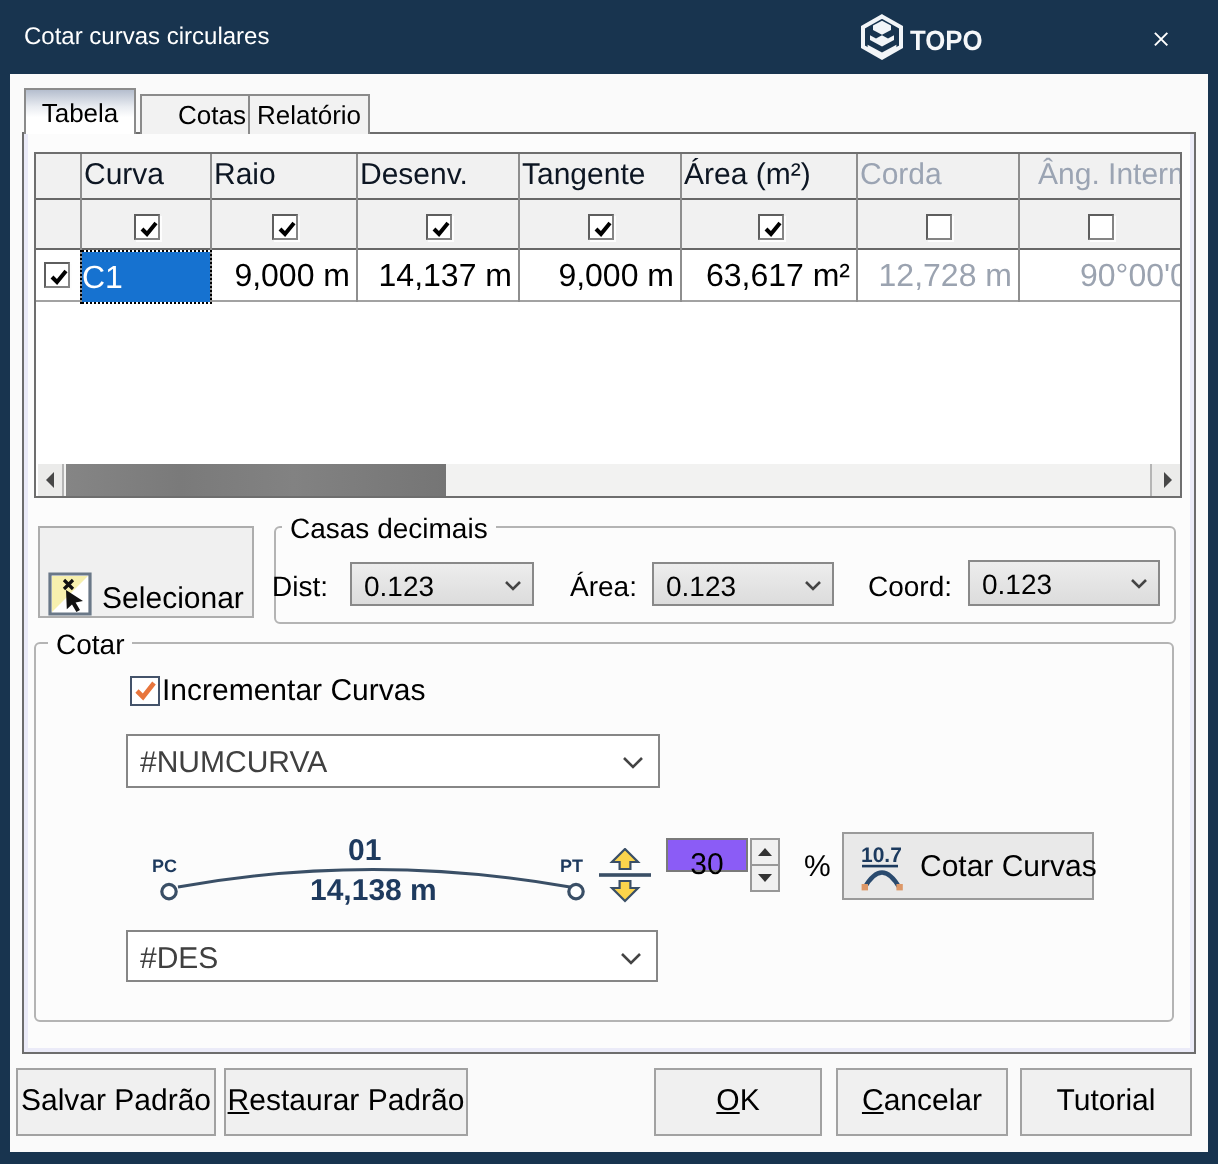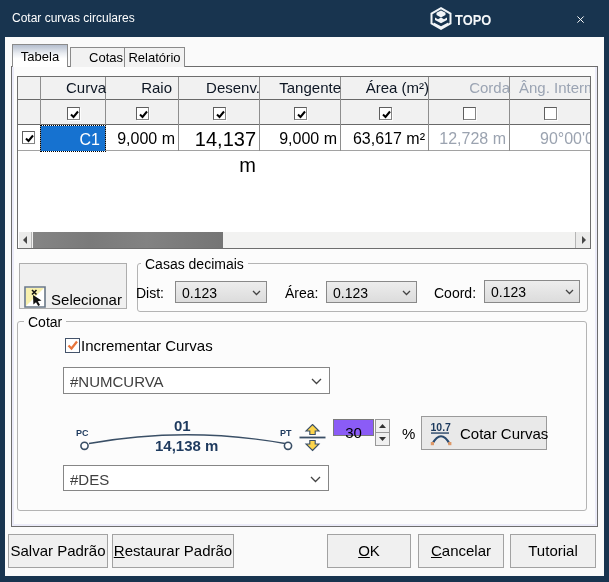--- a/index.html
+++ b/index.html
@@ -15,21 +15,21 @@
 #tab2{left:65px;top:10px;width:72px;height:20px;background:#f2f2f2;line-height:19px}
 #tab3{left:119px;top:10px;width:61px;height:20px;background:#f2f2f2;line-height:19px}
 #page{left:6px;top:29px;width:587px;height:461px;background:#fcfcfc;border:1px solid #6d6d6d;box-shadow:inset 2px 0 #ebebf8,inset -2px 0 #ebebf8,inset 0 -2px #ebebf8}
 
 #tbl{left:12px;top:39px;width:574px;height:173px;background:#fff;border:1px solid #6e6e6e;overflow:hidden}
 .trow{left:0;width:572px}
 #throw{top:0;height:23px;background:#f1f1f1;border-bottom:1px solid #686868}
 #tcrow{top:23px;height:25px;background:#f1f1f1;border-bottom:1px solid #686868}
 #tdrow{top:48px;height:26px;background:#fff;border-bottom:1px solid #a2a2a2}
 .vline{top:0;width:1px;height:74px;background:#8e8e8e}
-.hcell{top:0;height:22px;line-height:22px;text-align:right;font-size:15px;color:#0d1623}
+.hcell{top:0;height:22px;line-height:22px;text-align:left;font-size:15px;color:#0d1623}
 .gray{color:#9ba4b3}
 .cb{width:13px;height:13px;background:#fff;border:1px solid #848484;border-top-color:#5e5e5e;border-left-color:#5e5e5e;box-shadow:1px 1px 0 #fdfdfd}
 .cb svg{position:absolute;left:1px;top:1px}
 
 #sbar{left:1px;top:155px;width:572px;height:16px;background:#f2f2f1}
 #sbtnL{left:0;top:0;width:13px;height:16px;background:#ebebea;border-right:1px solid #b5b5b5}
 #sbtnR{left:556px;top:0;width:16px;height:16px;background:#ebebea;border-left:1px solid #b5b5b5}
 #sthumb{left:14px;top:0;width:190px;height:16px;background:linear-gradient(90deg,#858585,#7a7a7a 30%,#828282 60%,#757575)}
 
 #selbtn{left:14px;top:226px;width:108px;height:46px;background:#f0f0f0;border:1px solid #adadad;display:flex;align-items:flex-end;justify-content:center;font-size:15px;color:#000}
@@ -145,23 +145,23 @@
           </svg>
         </div>
         <div class="abs cb" style="left: 445px; top: 30px; width: 13px; height: 13px;"></div>
         <div class="abs cb" style="left: 525.5px; top: 30px; width: 13px; height: 13px;"></div>
         <div class="abs cb" style="left: 4px; top: 54px;">
           <svg width="11" height="11">
             <path d="M2 5.5 L4.5 8 L9 2.5" fill="none" stroke="#000" stroke-width="2"></path>
           </svg>
         </div>
         <div class="abs" style="left: 23px; top: 49px; width: 64px; height: 25px; background: rgb(22, 114, 208); outline: rgb(0, 0, 0) dotted 1px;"></div>
-        <div class="abs" style="left: 23px; top: 50px; width: 59px; height: 25px; line-height: 25px; text-align: right; color: rgb(255, 255, 255); font-size: 16px;">C1</div>
+        <div class="abs" style="left: 23px; top: 50px; width: 59px; height: 25px; line-height: 25px; color: rgb(255, 255, 255); font-size: 16px;">C1</div>
         <div class="abs" style="left: 88px; top: 49px; width: 69px; height: 25px; line-height: 26px; text-align: right; font-size: 16px; color: rgb(0, 0, 0);">9,000 m</div>
-        <div class="abs" style="left: 161px; top: 49px; width: 77px; height: 25px; line-height: 26px; text-align: right; font-size: 20px; color: rgb(0, 0, 0);">14,137 m</div>
+        <div class="abs" style="left: 161px; top: 49px; width: 77px; height: 25px; line-height: 26px; text-align: right; font-size: 16px; color: rgb(0, 0, 0);">14,137 m</div>
         <div class="abs" style="left: 242px; top: 49px; width: 77px; height: 25px; line-height: 26px; text-align: right; font-size: 16px; color: rgb(0, 0, 0);">9,000 m</div>
         <div class="abs" style="left: 323px; top: 49px; width: 84px; height: 25px; line-height: 26px; text-align: right; font-size: 16px; color: rgb(0, 0, 0);">63,617 m²</div>
         <div class="abs" style="left: 411px; top: 49px; width: 77px; height: 25px; line-height: 26px; text-align: right; font-size: 16px; color: rgb(155, 163, 176);">12,728 m</div>
         <div class="abs" style="left: 522px; top: 49px; width: 90px; height: 25px; line-height: 26px; font-size: 16px; color: rgb(155, 163, 176); overflow: hidden; white-space: nowrap;">90°00'00</div>
       </div>
     <div id="selbtn" class="abs">
       <svg width="22" height="22" viewBox="0 0 22 22" style="margin-right:5px">
         <path d="M1 1 H21 V21 H1 Z" fill="#fff" stroke="#6a7888" stroke-width="1.6"></path>
         <path d="M2 2 L20 2 L2 20 Z" fill="#f7f0ae"></path>
         <path d="M8 4 L12.5 8.5 M12.5 4 L8 8.5" stroke="#111" stroke-width="1.6"></path>

